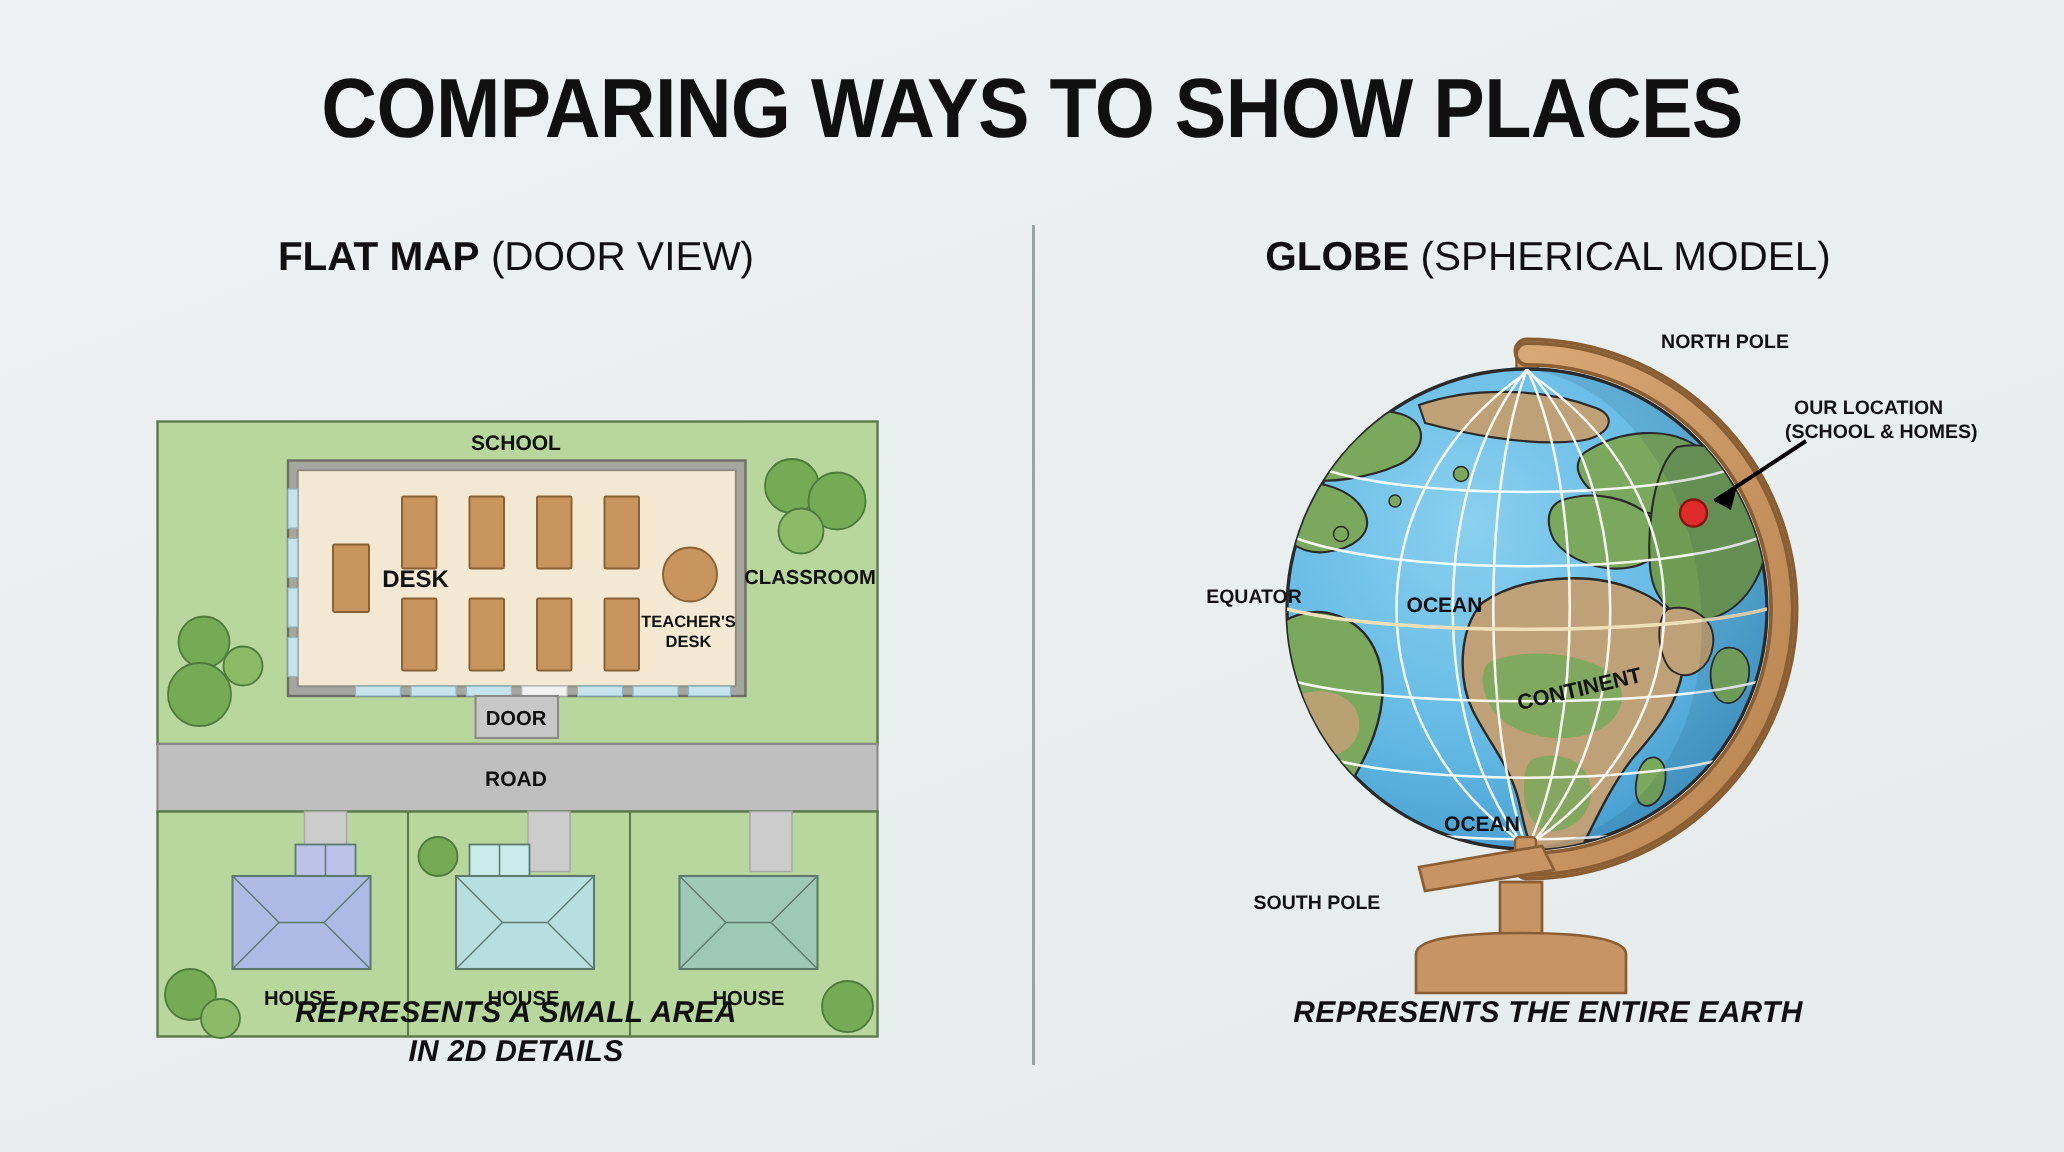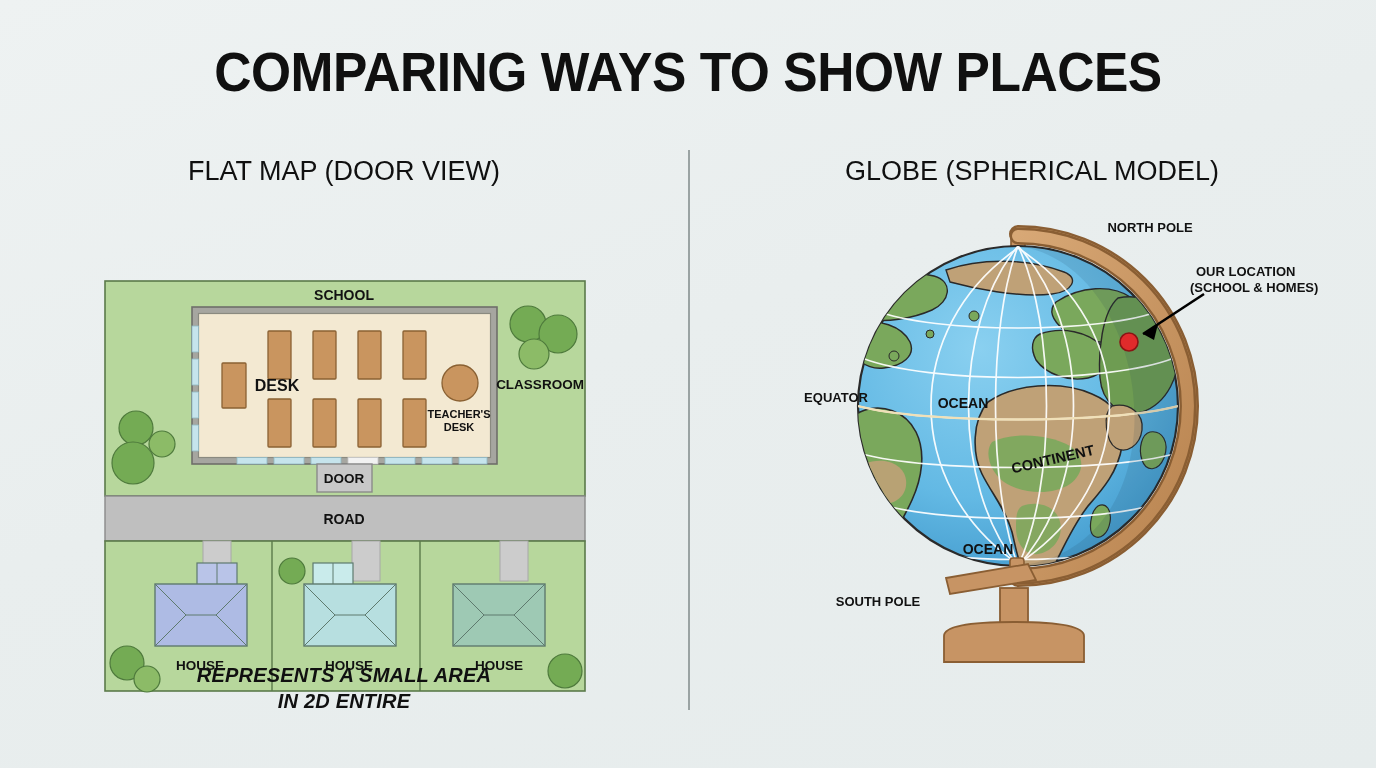--- a/index.html
+++ b/index.html
@@ -30,21 +30,21 @@
   }
 
   .panel { position:absolute; top:150px; width:688px; height:600px; }
   .panel.left { left:0; }
   .panel.right { left:688px; }
 
   .panel-heading {
     text-align:center; font-size:27px; line-height:1;
     margin-top:8px;
   }
-  .panel-heading .strong { font-weight:normal; }
+  .panel-heading .strong { font-weight:bold; }
   .panel-heading .light { font-weight:normal; }
 
   .art { position:absolute; left:0; top:56px; width:688px; height:440px; }
 
   .caption {
     position:absolute; left:0; top:512px; width:688px;
     text-align:center;
     font-size:20px; font-weight:bold; line-height:1.3;
     letter-spacing:0.2px;
     font-style:italic;
@@ -183,21 +183,21 @@
         <text class="lbl" x="344" y="277" font-size="13.5" text-anchor="middle">DOOR</text>
         <text class="lbl" x="344" y="318" font-size="14" text-anchor="middle">ROAD</text>
         <text class="lbl" x="200" y="464" font-size="13.5" text-anchor="middle">HOUSE</text>
         <text class="lbl" x="349" y="464" font-size="13.5" text-anchor="middle">HOUSE</text>
         <text class="lbl" x="499" y="464" font-size="13.5" text-anchor="middle">HOUSE</text>
       </svg>
     </div>
 
     <div class="caption">
       <div>REPRESENTS A SMALL AREA</div>
-      <div>IN 2D ENTIRE</div>
+      <div>IN 2D DETAILS</div>
     </div>
   </div>
 
   <div class="panel right">
 
     <div class="panel-heading">
       <span class="strong">GLOBE</span>
       <span class="light">(SPHERICAL MODEL)</span>
     </div>
 
@@ -301,16 +301,17 @@
         <text class="lbl" x="502" y="86" font-size="13" text-anchor="start">(SCHOOL &amp; HOMES)</text>
         <text class="lbl" x="148" y="196" font-size="13" text-anchor="middle">EQUATOR</text>
         <text class="lbl" x="275" y="202" font-size="14" text-anchor="middle">OCEAN</text>
         <text class="lbl" x="300" y="348" font-size="14" text-anchor="middle">OCEAN</text>
         <text class="lbl" x="366" y="258" font-size="14.5" text-anchor="middle" transform="rotate(-13 366 258)">CONTINENT</text>
         <text class="lbl" x="190" y="400" font-size="13" text-anchor="middle">SOUTH POLE</text>
       </svg>
     </div>
 
     <div class="caption">
+      <div>REPRESENTS THE ENTIRE EARTH</div>
     </div>
   </div>
 
 </div>
 
 </body></html>

